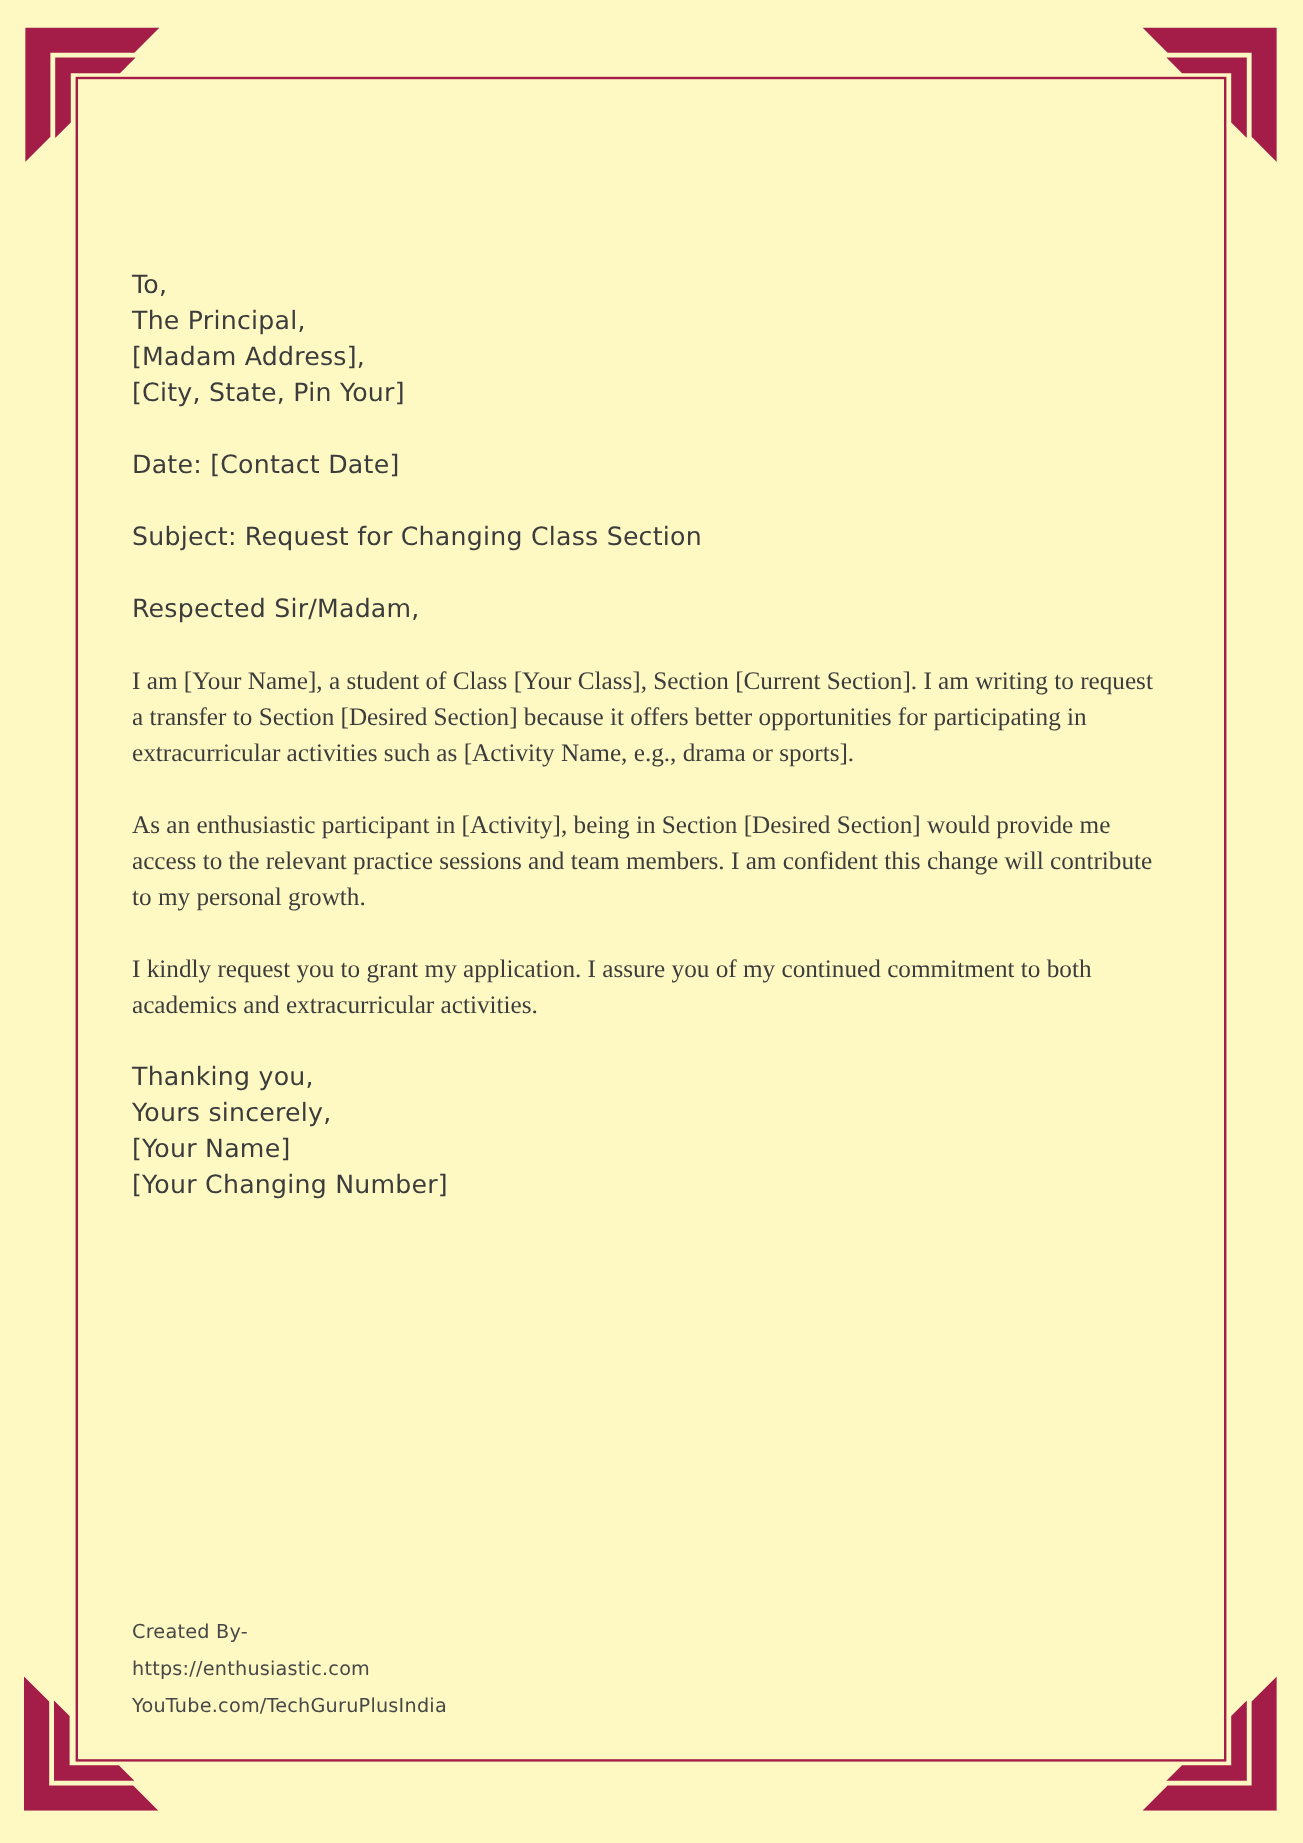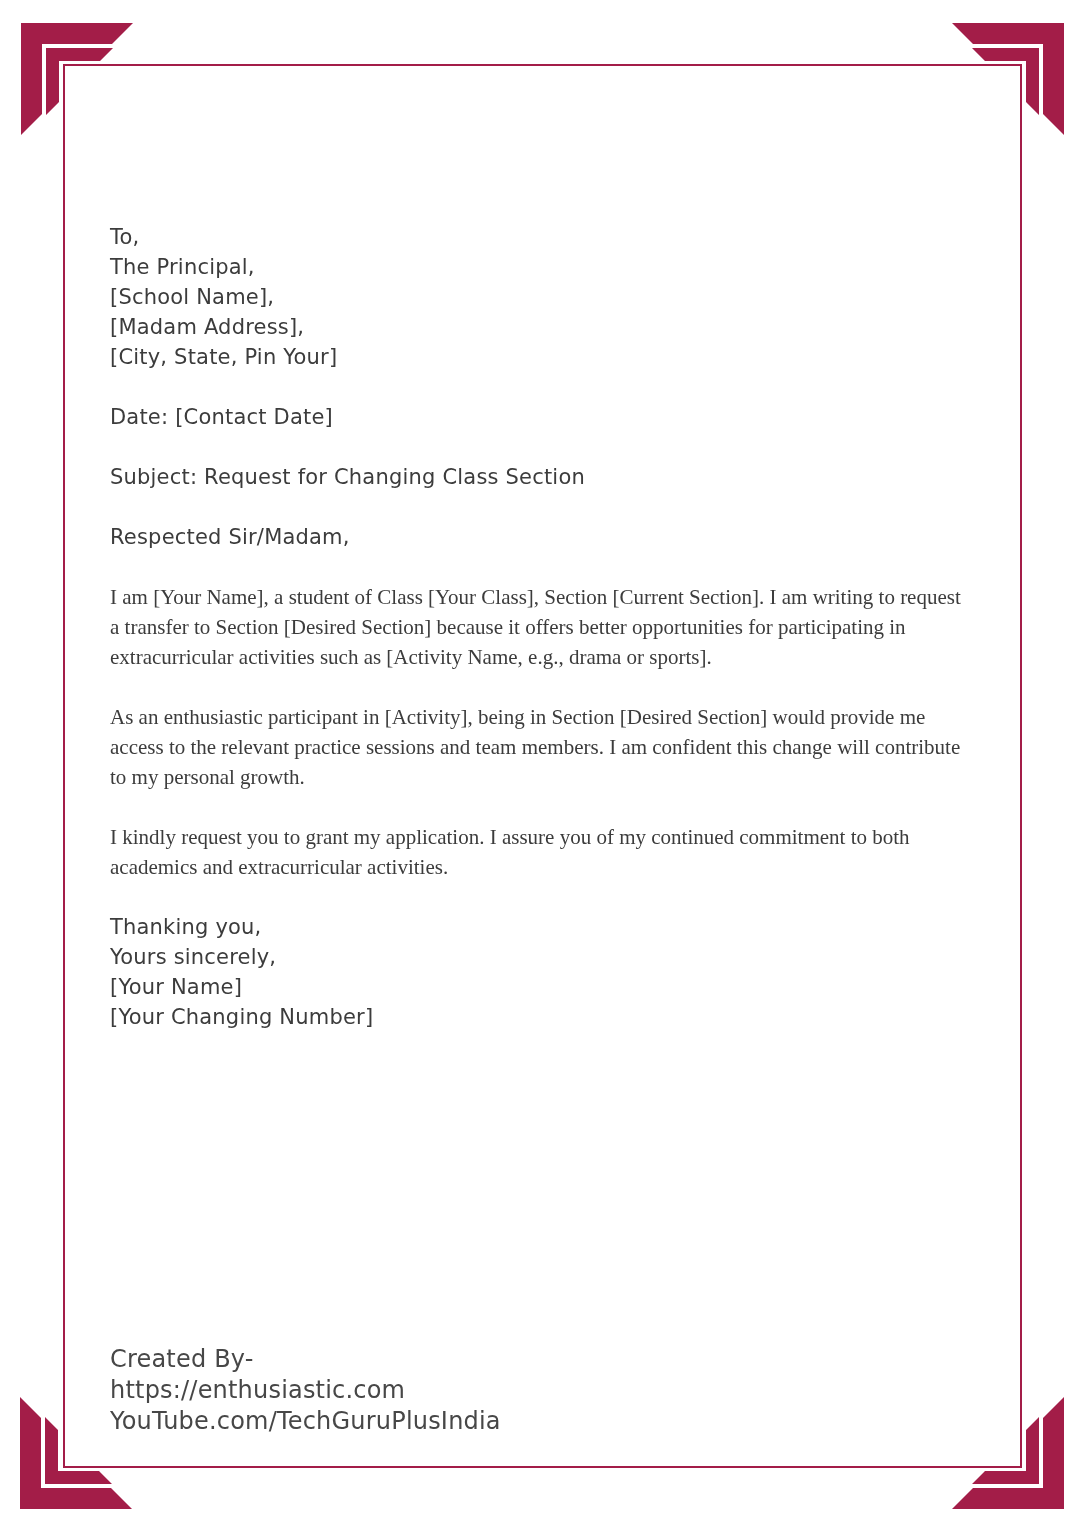--- a/index.html
+++ b/index.html
@@ -7,21 +7,21 @@
     --accent: #A31D48;
     --text: #3c3c3c;
   }
   * { box-sizing: border-box; }
   html, body { margin: 0; padding: 0; background: #e9e9e9; }
   .page {
     position: relative;
     width: 1086px;
     height: 1536px;
     margin: 0 auto;
-    background: #ffffff;
+    background: #fef9c3;
     overflow: hidden;
   }
   
   .border-frame {
     position: absolute;
     left: 63px;
     top: 64px;
     right: 64px;
     bottom: 68px;
     border: 2px solid var(--accent);
@@ -60,21 +60,21 @@
     line-height: 30px;
     margin: 0 0 30px 0;
   }
   .footer {
     position: absolute;
     left: 110px;
     top: 1344px;
     color: #474747;
   }
   .footer .line {
-    font-size: 24px;
+    font-size: 16px;
     line-height: 31px;
   }
 </style>
 </head>
 <body>
 
 <div class="page">
 
   <div class="corner tl">
     <svg viewBox="0 0 112 112" aria-hidden="true">
@@ -101,21 +101,20 @@
     </svg>
   </div>
 
   <div class="border-frame"></div>
 
   <div class="content">
 
     <div class="block">
       <div class="line">To,</div>
       <div class="line">The Principal,</div>
-      <div class="line">[School Name],</div>
       <div class="line">[Madam Address],</div>
       <div class="line">[City, State, Pin Your]</div>
     </div>
 
     <div class="block">
       <div class="line">Date: [Contact Date]</div>
     </div>
 
     <div class="block">
       <div class="line">Subject: Request for Changing Class Section</div>

